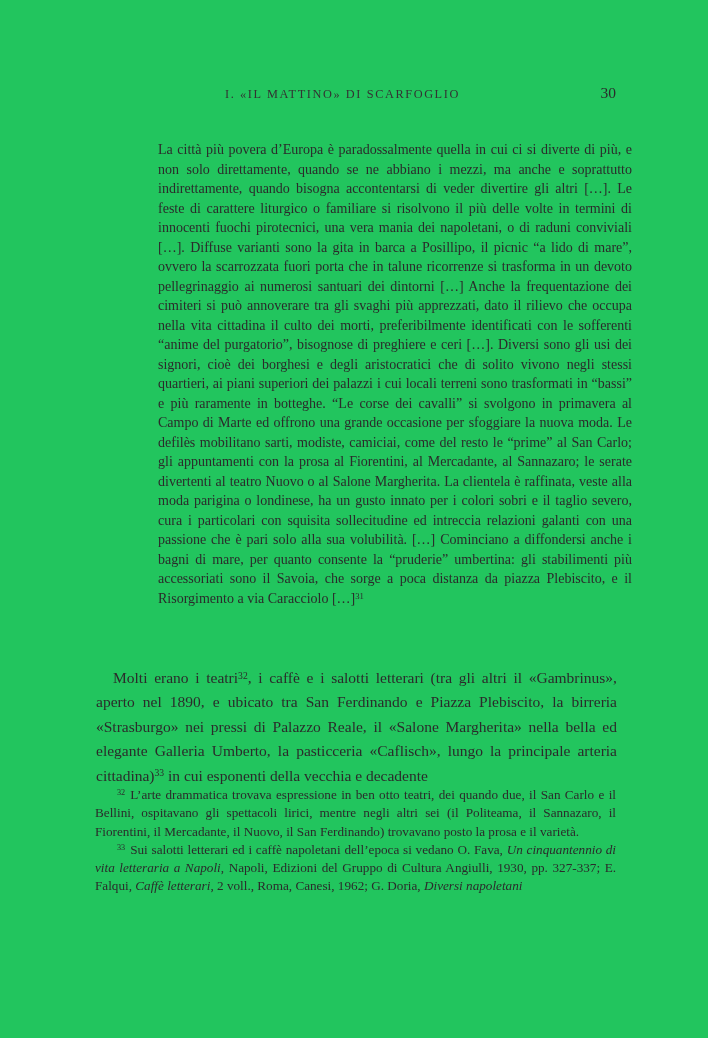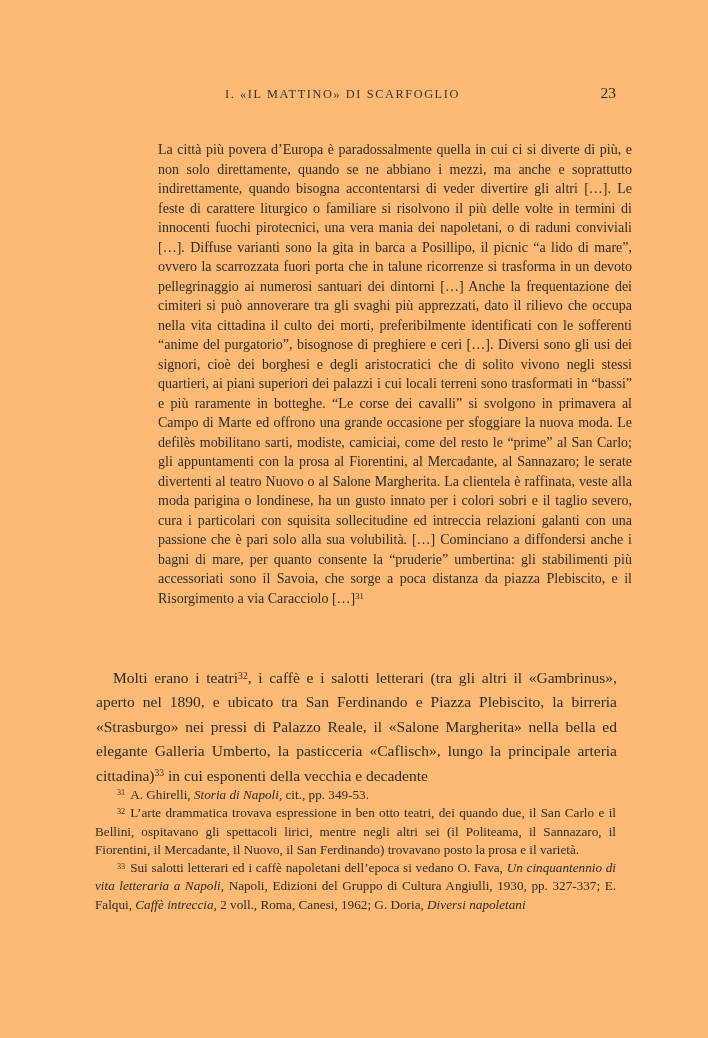--- a/index.html
+++ b/index.html
@@ -4,21 +4,21 @@
 <style>
   html, body {
     margin: 0;
     padding: 0;
     background: #ffffff;
   }
   .page {
     position: relative;
     width: 708px;
     height: 1038px;
-    background: #fdba74;
+    background: #22c55e;
     color: #2b2b2b;
     font-family: "Liberation Serif", "DejaVu Serif", serif;
     overflow: hidden;
   }
   .running-header {
     position: absolute;
     top: 84px;
     left: 95px;
     width: 521px;
     display: flex;
@@ -92,26 +92,25 @@
     font-style: italic;
   }
 </style>
 </head>
 <body>
 
 <div class="page">
 
   <header class="running-header">
     <span class="running-title">I. «IL MATTINO» DI SCARFOGLIO</span>
-    <span class="page-number">23</span>
+    <span class="page-number">30</span>
   </header>
 
   <blockquote class="quote">La città più povera d’Europa è paradossalmente quella in cui ci si diverte di più, e non solo direttamente, quando se ne abbiano i mezzi, ma anche e soprattutto indirettamente, quando bisogna accontentarsi di veder divertire gli altri […]. Le feste di carattere liturgico o familiare si risolvono il più delle volte in termini di innocenti fuochi pirotecnici, una vera mania dei napoletani, o di raduni conviviali […]. Diffuse varianti sono la gita in barca a Posillipo, il picnic “a lido di mare”, ovvero la scarrozzata fuori porta che in talune ricorrenze si trasforma in un devoto pellegrinaggio ai numerosi santuari dei dintorni […] Anche la frequentazione dei cimiteri si può annoverare tra gli svaghi più apprezzati, dato il rilievo che occupa nella vita cittadina il culto dei morti, preferibilmente identificati con le sofferenti “anime del purgatorio”, bisognose di preghiere e ceri […]. Diversi sono gli usi dei signori, cioè dei borghesi e degli aristocratici che di solito vivono negli stessi quartieri, ai piani superiori dei palazzi i cui locali terreni sono trasformati in “bassi” e più raramente in botteghe. “Le corse dei cavalli” si svolgono in primavera al Campo di Marte ed offrono una grande occasione per sfoggiare la nuova moda. Le defilès mobilitano sarti, modiste, camiciai, come del resto le “prime” al San Carlo; gli appuntamenti con la prosa al Fiorentini, al Mercadante, al Sannazaro; le serate divertenti al teatro Nuovo o al Salone Margherita. La clientela è raffinata, veste alla moda parigina o londinese, ha un gusto innato per i colori sobri e il taglio severo, cura i particolari con squisita sollecitudine ed intreccia relazioni galanti con una passione che è pari solo alla sua volubilità. […] Cominciano a diffondersi anche i bagni di mare, per quanto consente la “pruderie” umbertina: gli stabilimenti più accessoriati sono il Savoia, che sorge a poca distanza da piazza Plebiscito, e il Risorgimento a via Caracciolo […]<sup>31</sup></blockquote>
 
   <p class="body-par">Molti erano i teatri<sup>32</sup>, i caffè e i salotti letterari (tra gli altri il «Gambrinus», aperto nel 1890, e ubicato tra San Ferdinando e Piazza Plebiscito, la birreria «Strasburgo» nei pressi di Palazzo Reale, il «Salone Margherita» nella bella ed elegante Galleria Umberto, la pasticceria «Caflisch», lungo la principale arteria cittadina)<sup>33</sup> in cui esponenti della vecchia e decadente</p>
 
   <section class="footnotes">
-    <p class="footnote"><sup class="fn-marker">31</sup><span class="fn-text">A. Ghirelli, <em>Storia di Napoli</em>, cit., pp. 349-53.</span></p>
     <p class="footnote"><sup class="fn-marker">32</sup><span class="fn-text">L’arte drammatica trovava espressione in ben otto teatri, dei quando due, il San Carlo e il Bellini, ospitavano gli spettacoli lirici, mentre negli altri sei (il Politeama, il Sannazaro, il Fiorentini, il Mercadante, il Nuovo, il San Ferdinando) trovavano posto la prosa e il varietà.</span></p>
-    <p class="footnote"><sup class="fn-marker">33</sup><span class="fn-text">Sui salotti letterari ed i caffè napoletani dell’epoca si vedano O. Fava, <em>Un cinquantennio di vita letteraria a Napoli</em>, Napoli, Edizioni del Gruppo di Cultura Angiulli, 1930, pp. 327-337; E. Falqui, <em>Caffè intreccia</em>, 2 voll., Roma, Canesi, 1962; G. Doria, <em>Diversi napoletani</em></span></p>
+    <p class="footnote"><sup class="fn-marker">33</sup><span class="fn-text">Sui salotti letterari ed i caffè napoletani dell’epoca si vedano O. Fava, <em>Un cinquantennio di vita letteraria a Napoli</em>, Napoli, Edizioni del Gruppo di Cultura Angiulli, 1930, pp. 327-337; E. Falqui, <em>Caffè letterari</em>, 2 voll., Roma, Canesi, 1962; G. Doria, <em>Diversi napoletani</em></span></p>
   </section>
 
 </div>
 
 </body></html>

